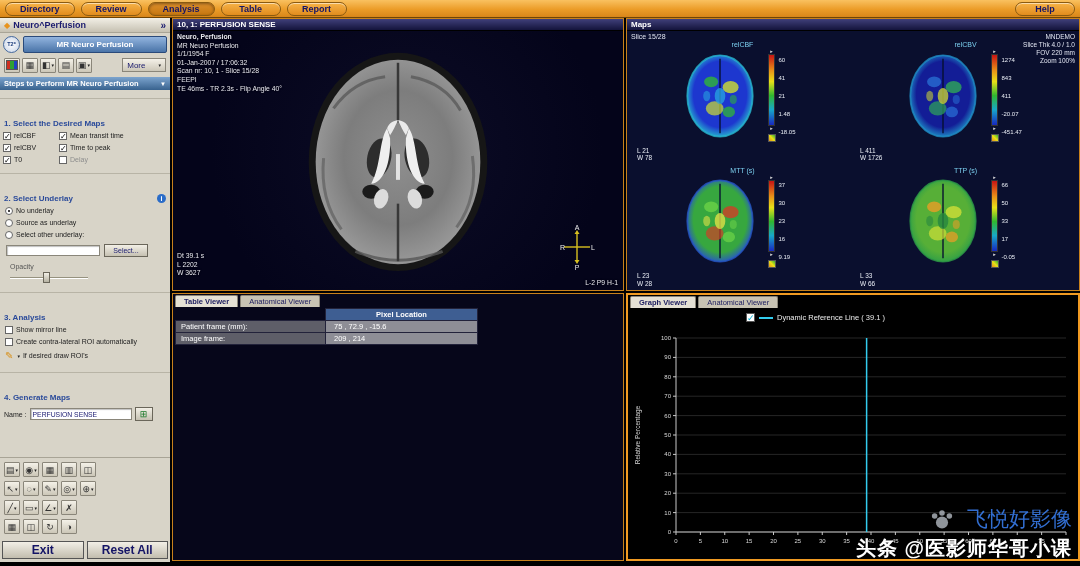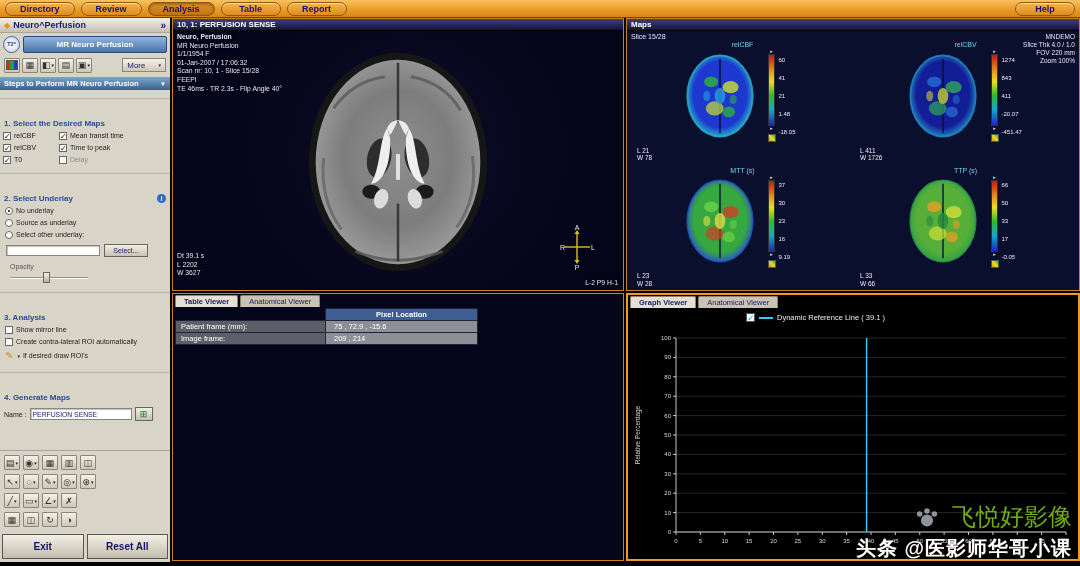--- a/index.html
+++ b/index.html
@@ -72,22 +72,22 @@
 .roi-icon{color:#d8901a;font-size:10px;}
 .name-row{display:flex;align-items:center;gap:3px;padding:3px 4px;}
 .name-input{width:102px;height:12px;background:#fff;border:1px solid #8a867a;
   box-shadow:inset 1px 1px 1px rgba(0,0,0,.25);font-size:6.8px;color:#16166e;padding:0 2px;}
 .gen-btn{width:18px;height:14px;background:linear-gradient(#f2efe6,#c6c1b2);border:1px solid #6a665a;
   font-size:9px;color:#1a7a2a;cursor:pointer;}
 .sb-tools{margin-top:auto;display:flex;flex-direction:column;gap:4px;padding:4px 2px;
   border-top:1px solid #a8a496;}
 .tool-row{display:flex;gap:3px;align-items:center;padding:0 2px;}
 .exit-row{display:flex;gap:3px;padding:3px 2px 3px;}
-.sb-btn{flex:1;height:25px;background:linear-gradient(#f2efe6,#c2bdae);border:1px solid #555;
-  font-size:10px;font-weight:bold;color:#141466;cursor:pointer;}
+.sb-btn{flex:1;height:18px;background:linear-gradient(#f2efe6,#c2bdae);border:1px solid #555;
+  font-size:12px;font-weight:bold;color:#141466;cursor:pointer;}
 
 
 .panel-title{height:12px;background:linear-gradient(#40407a,#14143c);color:#fff;font-size:8px;
   font-weight:bold;display:flex;align-items:center;padding:0 4px;border-bottom:1px solid #000;}
 .tabs-row{display:flex;gap:2px;padding:1px 2px 0;height:13px;}
 .ptab{height:12px;padding:0 8px;background:#c8c3b4;border:1px solid #8a8578;border-bottom:none;
   border-radius:2px 2px 0 0;font-size:7.5px;color:#1a1a5e;display:flex;align-items:center;cursor:pointer;}
 .ptab.active{background:#e4e0d4;font-weight:bold;}
 
 
@@ -145,21 +145,21 @@
   color:#ececec;font-size:7.5px;}
 .gcheck{width:9px;height:9px;background:#fff;border:1px solid #555;color:#00b2d8;
   font-size:9px;line-height:8px;text-align:center;cursor:pointer;}
 .gline-swatch{width:14px;height:2px;background:#33cce e;background:#33ccee;}
 .graph-svg{position:absolute;left:2px;top:20px;width:448px;height:228px;}
 
 
 .bottom-strip{position:absolute;left:0;bottom:0;width:1080px;height:4px;background:#000;}
 .wm{position:absolute;right:8px;bottom:4px;text-align:right;z-index:40;pointer-events:none;}
 .wm-row1{display:flex;align-items:center;justify-content:flex-end;gap:12px;
-  color:#84cc16;font-size:24px;opacity:.85;}
+  color:#3b82f6;font-size:21px;opacity:.85;}
 .wm-row2{color:#fff;font-size:20px;font-weight:bold;letter-spacing:1px;margin-top:2px;}
 </style>
 </head>
 <body>
 
 <div class="app">
 
   <header class="topbar">
     <div style="display:flex;gap:6px;" id="topTabs">
         <button class="ttab">Directory</button>

